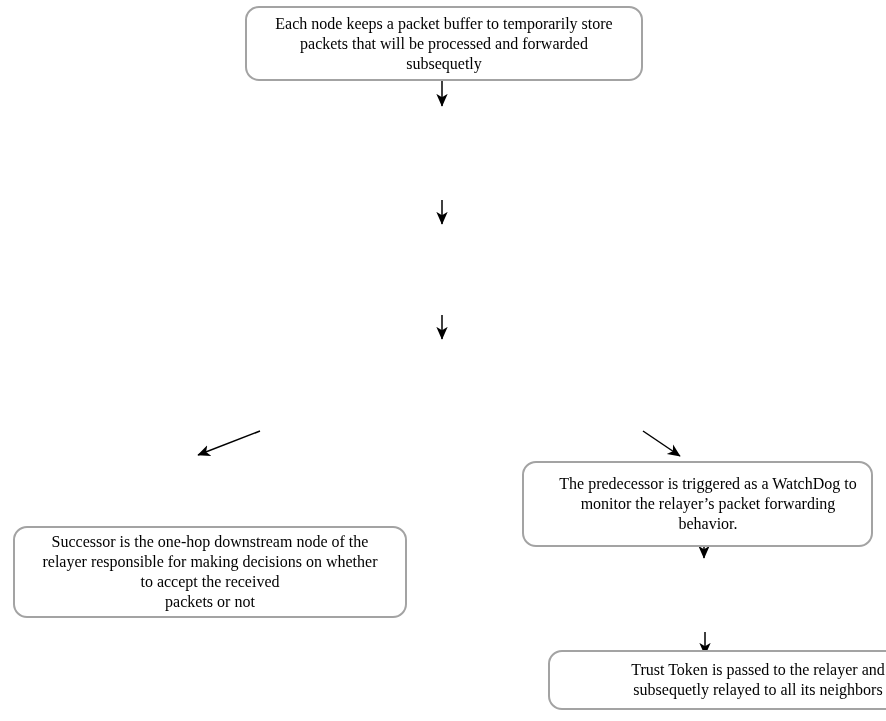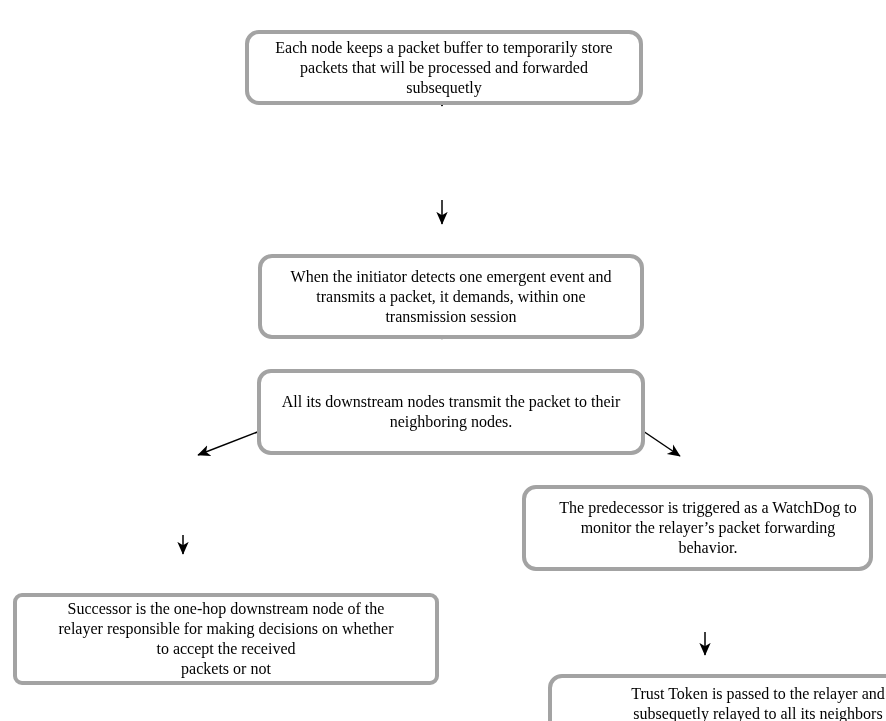--- a/index.html
+++ b/index.html
@@ -12,41 +12,40 @@
     width: 886px;
     height: 721px;
     background: #ffffff;
     font-family: "Liberation Serif", "DejaVu Serif", serif;
     color: #000000;
     overflow: hidden;
   }
   .node {
     position: absolute;
     box-sizing: border-box;
-    border: 4px solid #a3a3a3;
+    border: 2px solid #a3a3a3;
     border-radius: 14px;
     background: #ffffff;
     display: flex;
     align-items: center;
     justify-content: center;
     text-align: center;
     white-space: pre-line;
     font-size: 16px;
     line-height: 20px;
     padding: 2px 5px;
-    margin-top: 24px;
   }
   
   #box1 { left: 245px; top: 6px;   width: 398px; height: 75px; }
   #box2 { left: 258px; top: 113px; width: 390px; height: 87px; }
   #box3 { left: 258px; top: 230px; width: 386px; height: 85px; }
   #box4 { left: 257px; top: 345px; width: 388px; height: 86px; }
   
   #box5 { left: 12px;  top: 461px; width: 366px; height: 74px; }
-  #box6 { left: 13px;  top: 569px; width: 426px; height: 92px; border-radius: 9px; }
+  #box6 { left: 13px;  top: 526px; width: 394px; height: 92px; }
   
   #box7 { left: 522px; top: 461px; width: 351px; height: 86px; padding-left: 26px; }
   #box8 { left: 522px; top: 561px; width: 351px; height: 71px; }
   #box9 { left: 548px; top: 650px; width: 412px; height: 60px; padding-left: 13px; }
 
   #arrow-layer {
     position: absolute;
     left: 0; top: 0;
     width: 886px;
     height: 721px;
@@ -74,26 +73,21 @@
       <line x1="704" y1="547" x2="704" y2="558" marker-end="url(#arrowhead)"></line>
       <line x1="705" y1="632" x2="705" y2="655" marker-end="url(#arrowhead)"></line>
     </g>
   </svg>
 
   <div class="node" id="box1">Each node keeps a packet buffer to temporarily store
 packets that will be processed and forwarded
 subsequetly</div>
 
 
-  <div class="node" id="box3">When the initiator detects one emergent event and
-transmits a packet, it demands, within one
-transmission session</div>
 
-  <div class="node" id="box4">All its downstream nodes transmit the packet to their
-neighboring nodes.</div>
 
 
   <div class="node" id="box6">Successor is the one-hop downstream node of the
 relayer responsible for making decisions on whether
 to accept the received
 packets or not</div>
 
   <div class="node" id="box7">The predecessor is triggered as a WatchDog to
 monitor the relayer’s packet forwarding behavior.</div>
 

